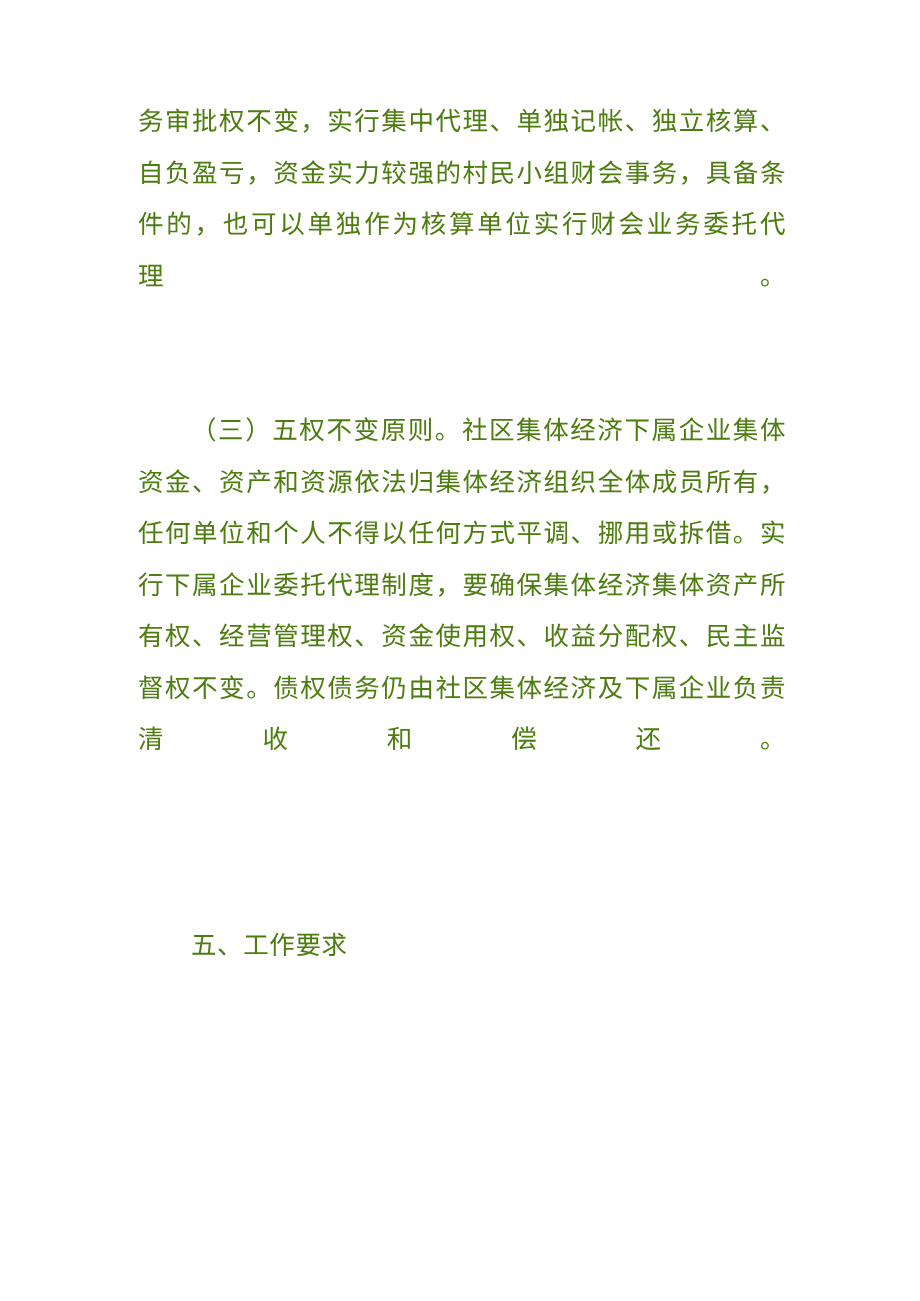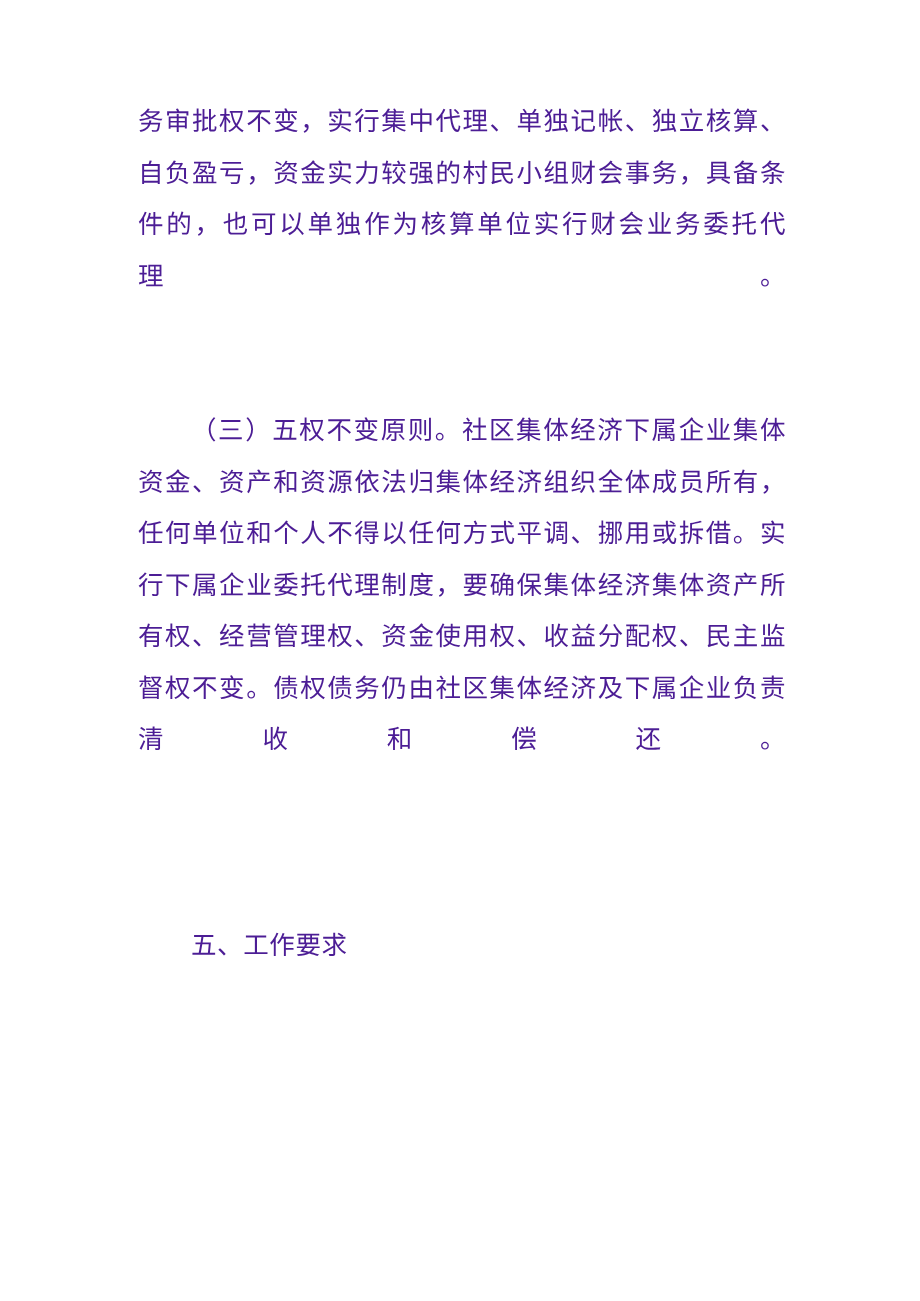--- a/index.html
+++ b/index.html
@@ -22,21 +22,21 @@
   .text-column {
     position: absolute;
     left: 138px;
     top: 96px;
     width: 648px;
   }
   .para {
     margin: 0 0 0 0;
     font-size: 25.5px;
     line-height: 51.5px;
-    color: #4c1d95;
+    color: #4d7c0f;
     text-align: justify;
     text-justify: inter-character;
     letter-spacing: 0.6px;
     text-indent: 0;
     font-family: "DejaVu Serif", "Liberation Serif", serif;
     -webkit-font-smoothing: antialiased;
   }
   .para.indent {
     text-indent: 53px;
   }

